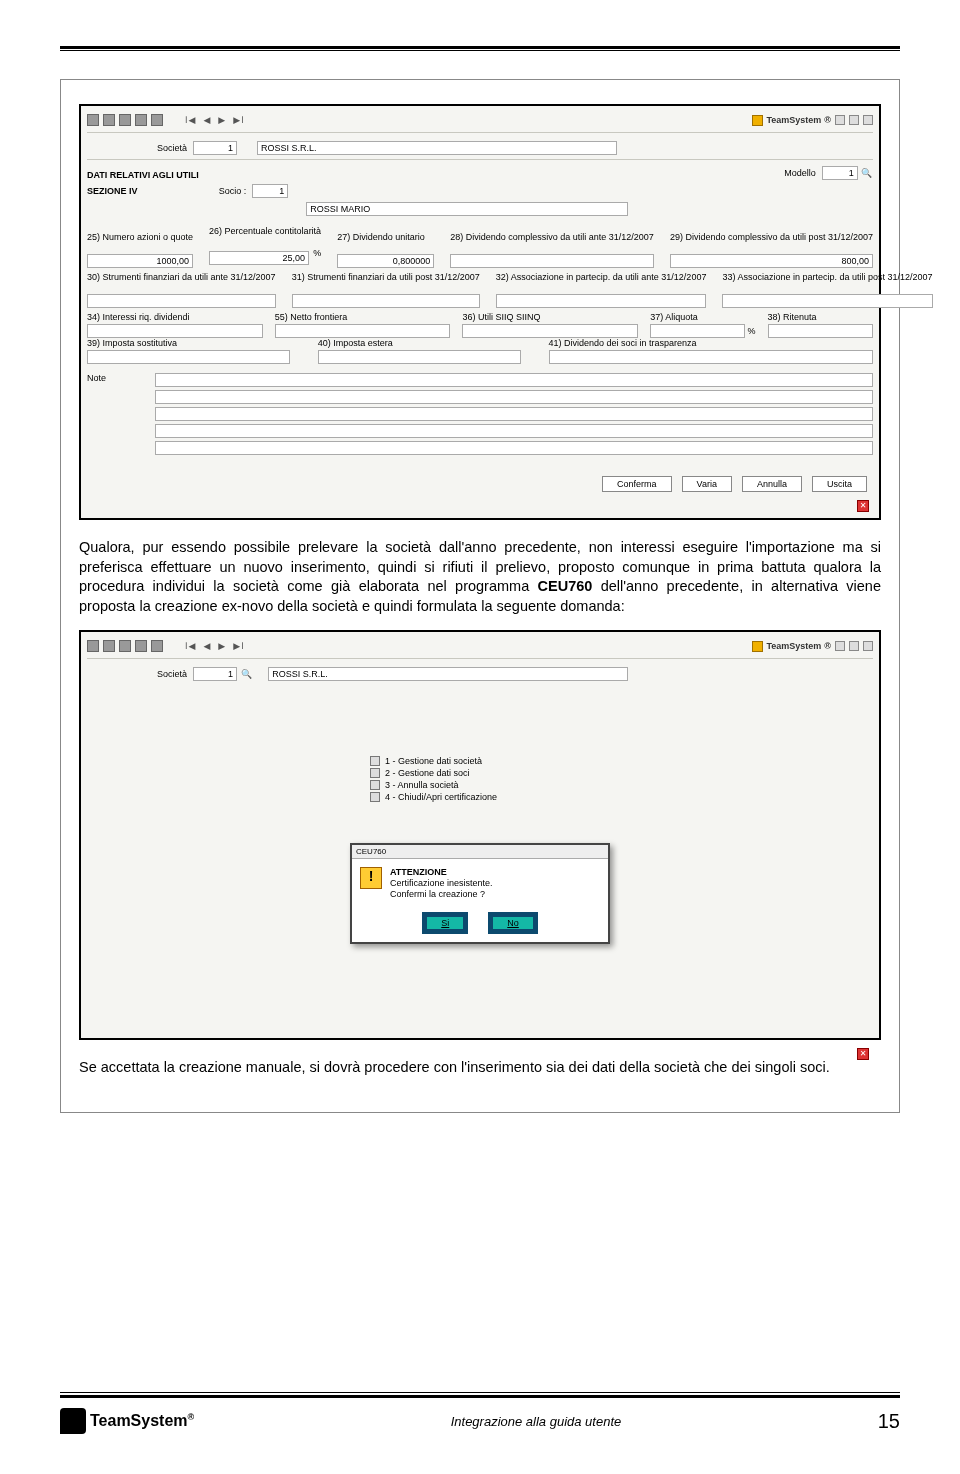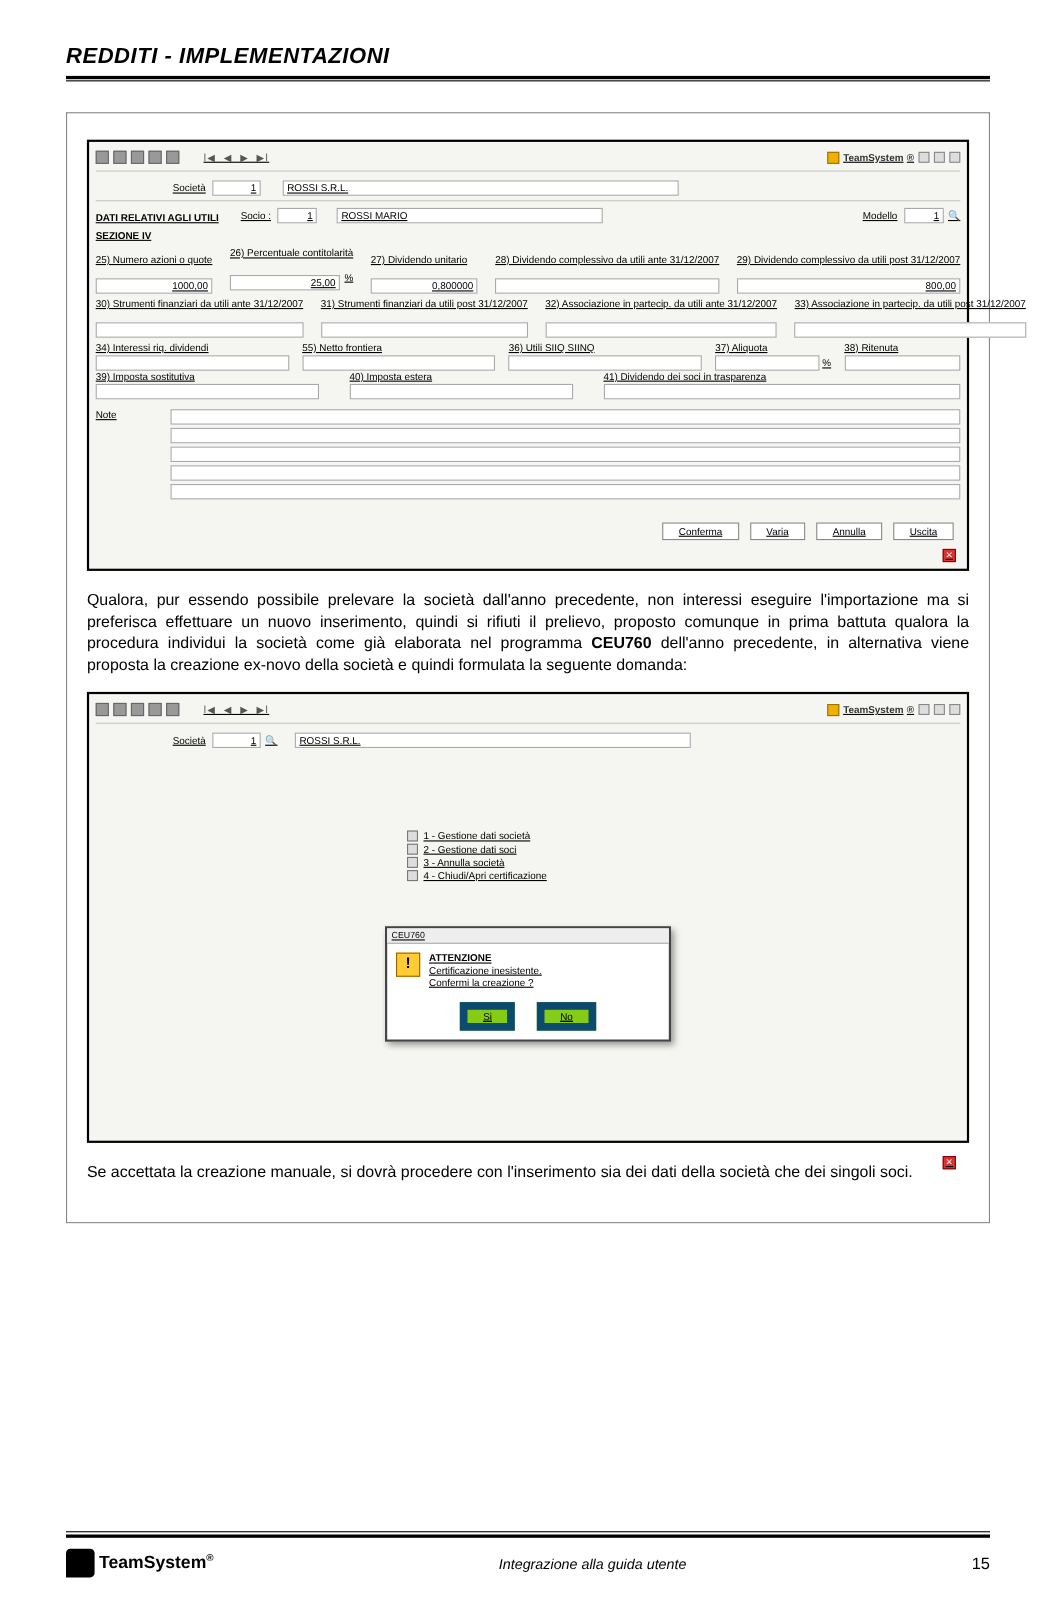--- a/index.html
+++ b/index.html
@@ -5,21 +5,21 @@
   * { box-sizing: border-box; margin: 0; padding: 0; }
   body { width: 960px; height: 1474px; background: #fff; font-family: Arial, sans-serif; position: relative; }
   .page { padding: 40px 60px 90px 60px; }
   .doc-title { font-size: 20px; font-style: italic; font-weight: bold; letter-spacing: 0.5px; }
   .hr-thick { border: none; border-top: 3px solid #000; margin: 6px 0 1px 0; }
   .hr-thin { border: none; border-top: 1px solid #000; margin-bottom: 28px; }
   .outer-box { border: 1px solid #888; padding: 20px 18px; }
 
   
   .shot { border: 2px solid #000; background: #f5f5f2; position: relative; width: 100%; margin: 4px 0 18px 0; font-size: 9px; }
-  .shot-inner { padding: 6px; text-decoration: underline; }
+  .shot-inner { padding: 6px; }
   .toolbar { display: flex; align-items: center; padding: 2px 0 6px 0; border-bottom: 1px solid #c8c8c0; }
   .tb-icons { display: flex; gap: 4px; }
   .tb-ico { width: 12px; height: 12px; background: #999; border: 1px solid #666; }
   .tb-nav { margin-left: 22px; color: #555; letter-spacing: 1px; font-size: 9px; }
   .logo-row { margin-left: auto; display: flex; gap: 4px; align-items: center; }
   .ts-logo { display:flex; align-items:center; gap:3px; font-size:9px; font-weight:bold; color:#333;}
   .ts-box { width:11px; height:11px; background:#f0b000; border:1px solid #a07000;}
   .sm-sq { width: 10px; height: 10px; background: #ddd; border: 1px solid #888; }
 
   .row { display: flex; align-items: center; gap: 6px; margin: 4px 0; }
@@ -55,39 +55,38 @@
   .menu-list { margin: 70px auto 40px auto; width: 220px; font-size:9px; }
   .menu-list .mi { display:flex; gap:5px; align-items:center; padding:1px 0;}
   .mi .ico { width:10px; height:10px; border:1px solid #777; background:#ddd;}
   .dlg { position:relative; margin: 0 auto 100px auto; width: 260px; border:2px solid #444; background:#fff; box-shadow:3px 3px 6px rgba(0,0,0,.4);}
   .dlg-title{ background:#eee; border-bottom:1px solid #aaa; font-size:8px; padding:2px 4px;}
   .dlg-body{ padding:8px; display:flex; gap:8px;}
   .warn-ico{ width:22px; height:22px; background:#ffcc33; border:1px solid #a06000; position:relative;}
   .warn-ico::after{content:"!"; position:absolute; left:0; right:0; text-align:center; font-weight:bold; font-size:14px; color:#000;}
   .dlg-text{font-size:9px; line-height:1.2;}
   .dlg-btns{display:flex; gap:20px; justify-content:center; padding:4px 0 8px 0;}
-  .dlg-btn{border:7px solid #0c4a6e; background:#84cc16; padding:1px 14px; font-size:9px;}
+  .dlg-btn{border:5px solid #0c4a6e; background:#14b8a6; padding:1px 14px; font-size:9px;}
 
   
   .footer-area{ position:absolute; left:60px; right:60px; bottom:40px;}
   .f-hr-thin{border:none; border-top:1px solid #000; margin-bottom:2px;}
   .f-hr-thick{border:none; border-top:3px solid #000; margin-bottom:10px;}
   .foot-row{display:flex; align-items:center;}
   .foot-logo{display:flex; align-items:center; gap:4px;}
   .foot-logo .glyph{width:26px; height:26px; background:#000; border-radius:4px 4px 4px 0;}
   .foot-logo .txt{font-weight:bold; font-size:16px;}
   .foot-logo sup{font-size:9px;}
   .foot-center{flex:1; text-align:center; font-style:italic; font-size:13px;}
-  .foot-pg{font-size:15px;}
+  .foot-pg{font-size:20px;}
 </style>
 </head>
 <body>
 
 <div class="page">
-  <div class="doc-title">REDDITI - IMPLEMENTAZIONI</div>
   <hr class="hr-thick">
   <hr class="hr-thin">
 
   <div class="outer-box">
 
     <div class="shot">
       <div class="shot-inner">
         <div class="toolbar">
           <div class="tb-icons">
             <div class="tb-ico"></div>
@@ -120,21 +119,21 @@
 
         <div style="display:flex; gap:20px; align-items:flex-start;">
           <div>
             <div class="sec-hdr">DATI RELATIVI AGLI UTILI</div>
             <div class="sec-hdr">SEZIONE IV</div>
           </div>
           <div class="row" style="margin-top:2px;">
             <span class="lbl">Socio :</span>
             <span class="inp" style="width:36px;">1</span>
             <span style="width:6px;"></span>
-            <span class="inp left" style="width:242px;">ROSSI MARIO</span>
+            <span class="inp left" style="width:322px;margin-top:36px;">ROSSI MARIO</span>
           </div>
           <div class="row" style="margin-left:auto; margin-top:2px;">
             <span class="lbl">Modello</span>
             <span class="inp" style="width:36px;">1</span>
             <span class="mag">🔍</span>
           </div>
         </div>
 
         <div class="grid5" style="margin-top:6px;">
           <div class="cell">

